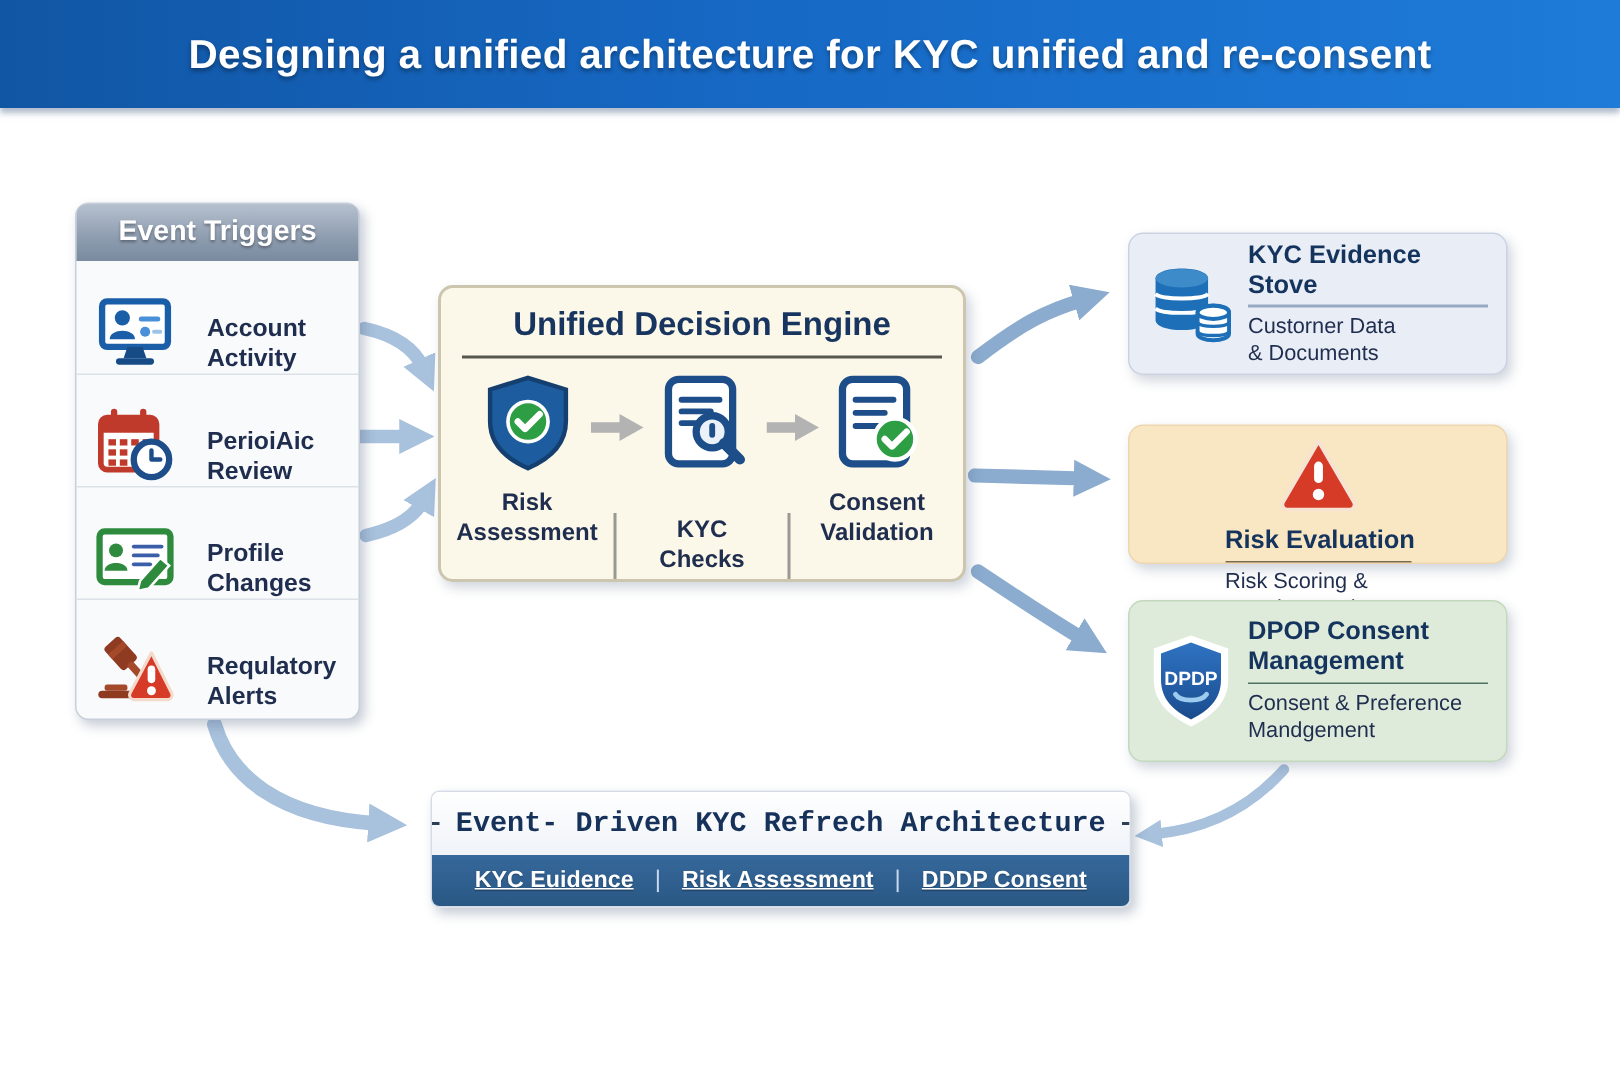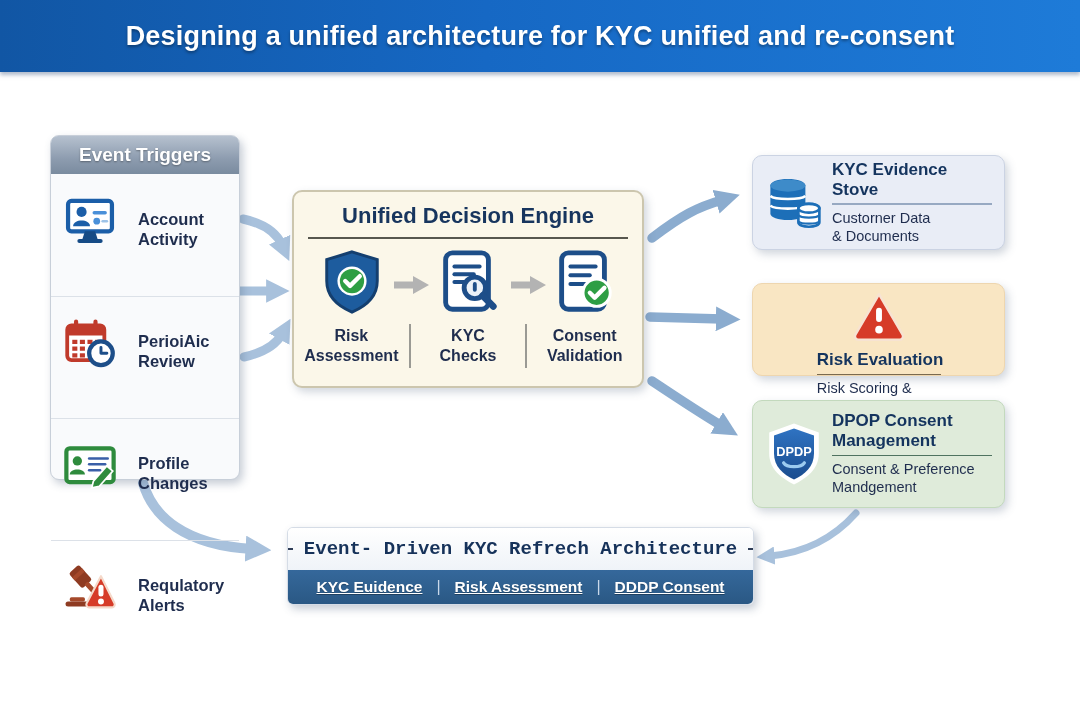--- a/index.html
+++ b/index.html
@@ -19,36 +19,36 @@
 
   
   .panel{position:absolute;left:50px;top:135px;width:190px;height:345px;
     background:#F9FAFC;border:1.5px solid #C8CFD9;border-radius:9px;
     box-shadow:3px 4px 8px rgba(70,90,120,.3);z-index:2;box-sizing:border-box;}
   .panel-header{height:38px;border-radius:7px 7px 0 0;
     background:linear-gradient(180deg,#B6C1CF 0%,#8D9CAF 60%,#7A8B9F 100%);
     display:flex;align-items:center;justify-content:center;
     color:#fff;font-weight:bold;font-size:19px;text-shadow:0 1px 2px rgba(0,0,0,.35);}
   .trigger-item{height:75px;display:flex;align-items:flex-end;gap:20px;padding:0 6px 0 11px;box-sizing:border-box;}
-  .trigger-item.bordered{border-top:1px solid #DCE1E8;margin-top:47px;}
+  .trigger-item.bordered{border-top:1px solid #DCE1E8;}
   .ticon{width:56px;flex:0 0 56px;display:flex;justify-content:center;align-items:center;}
   .trigger-label{font-size:16.5px;font-weight:bold;color:#1F2D4E;white-space:pre-line;line-height:1.22;}
 
   
   .engine{position:absolute;left:292px;top:190px;width:352px;height:198px;
     background:#FBF7E9;border:2px solid #CCC6AE;border-radius:10px;
     box-shadow:3px 4px 8px rgba(70,90,120,.25);z-index:2;box-sizing:border-box;}
   .engine-title{text-align:center;font-size:22px;font-weight:bold;color:#17355E;margin-top:11px;}
   .engine-divider{height:1.5px;background:#57574E;margin:8px 14px 0 14px;}
   .engine-row{display:flex;margin-top:8px;}
   .engine-cell{flex:1;height:72px;display:flex;align-items:center;justify-content:center;}
   .engine-labels{display:flex;margin-top:5px;}
   .engine-label{flex:1;text-align:center;font-weight:bold;font-size:16px;color:#1F2D4E;
     white-space:pre-line;line-height:1.25;padding:2px 0;}
-  .engine-label.mid{border-left:2px solid #9A9A94;border-right:2px solid #9A9A94;}
+  .engine-label.mid{border-left:2px solid #9A9A94;border-right:2px solid #9A9A94;margin-top:18px;}
   .step-arrow{position:absolute;top:82px;}
   .sa1{left:100px;} .sa2{left:217px;}
 
   
   .out{position:absolute;left:752px;width:253px;border-radius:10px;
     box-shadow:3px 4px 8px rgba(70,90,120,.25);display:flex;align-items:center;
     padding:0 8px 0 8px;box-sizing:border-box;z-index:2;}
   .out1{top:155px;height:95px;background:#E9EDF6;border:1.5px solid #CBD3E3;}
   .out2{top:283px;height:93px;background:#F9E6C3;border:1.5px solid #EED6AF;flex-direction:column;}
   .out3{top:400px;height:108px;background:#DFEBDA;border:1.5px solid #C3D9BD;}

